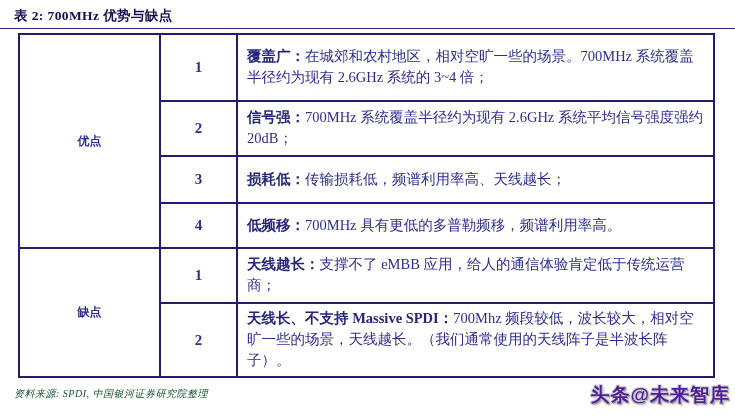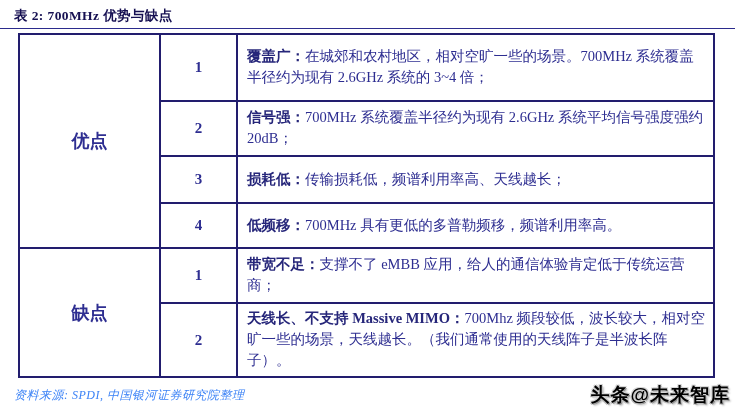--- a/index.html
+++ b/index.html
@@ -25,43 +25,43 @@
     border-collapse:collapse; table-layout:fixed;
     border:2px solid #221d6e;
   }
   table.pros-cons td {
     border:2px solid #221d6e;
     color:#2e2e91;
     vertical-align:middle;
   }
   td.cat {
     width:137px; text-align:center;
-    font-weight:bold; font-size:18px; color:#2a2a84;
+    font-weight:bold; font-size:12px; color:#2a2a84;
   }
   td.num {
     width:73px; text-align:center;
     font-weight:bold; font-size:15px; color:#2a2a84;
   }
   td.content {
     font-size:14.5px; line-height:21px;
     padding:4px 8px 5px 9px; text-align:left;
   }
   .lead { font-weight:bold; color:#26267a; }
   tr.h67{height:67px} tr.h55{height:55px} tr.h47{height:47px}
   tr.h45{height:45px} tr.h74{height:74px}
   .source {
     position:absolute; left:14px; top:387px;
-    font-style:italic; font-size:12px; color:#3b82f6;
+    font-style:italic; font-size:10px; color:#14532d;
     letter-spacing:0.5px;
   }
   .watermark {
     position:absolute; right:5px; top:382px;
     font-family:"Liberation Sans","DejaVu Sans",sans-serif;
     font-weight:bold; font-size:19px; letter-spacing:1px;
-    color:#000000;
+    color:#4c1d95;
     text-shadow:-1px -1px 0 #d8d8d8, 1px -1px 0 #cfcfcf,
                 -1px 1px 0 #bdbdbd, 1px 1px 0 #8f8f8f, 2px 2px 2px #bababa;
   }
 </style>
 </head>
 <body>
 
 <div class="doc-title">表 2: 700MHz 优势与缺点</div>
 <div class="title-rule"></div>
 
@@ -80,23 +80,23 @@
       <td class="num">3</td>
       <td class="content"><span class="lead">损耗低：</span><span>传输损耗低，频谱利用率高、天线越长；</span></td>
     </tr>
     <tr class="h45">
       <td class="num">4</td>
       <td class="content"><span class="lead">低频移：</span><span>700MHz 具有更低的多普勒频移，频谱利用率高。</span></td>
     </tr>
     <tr class="h55">
       <td class="cat" rowspan="2">缺点</td>
       <td class="num">1</td>
-      <td class="content"><span class="lead">带宽不足：</span><span>支撑不了 eMBB 应用，给人的通信体验肯定低于传统运营商；</span></td>
+      <td class="content"><span class="lead">天线越长：</span><span>支撑不了 eMBB 应用，给人的通信体验肯定低于传统运营商；</span></td>
     </tr>
     <tr class="h74">
       <td class="num">2</td>
-      <td class="content"><span class="lead">天线长、不支持 Massive MIMO：</span><span>700Mhz 频段较低，波长较大，相对空旷一些的场景，天线越长。（我们通常使用的天线阵子是半波长阵子）。</span></td>
+      <td class="content"><span class="lead">天线长、不支持 Massive SPDI：</span><span>700Mhz 频段较低，波长较大，相对空旷一些的场景，天线越长。（我们通常使用的天线阵子是半波长阵子）。</span></td>
     </tr>
   </tbody>
 </table>
 
 <div class="source">资料来源: SPDI, 中国银河证券研究院整理</div>
 <div class="watermark">头条@未来智库</div>
 
 </body></html>

